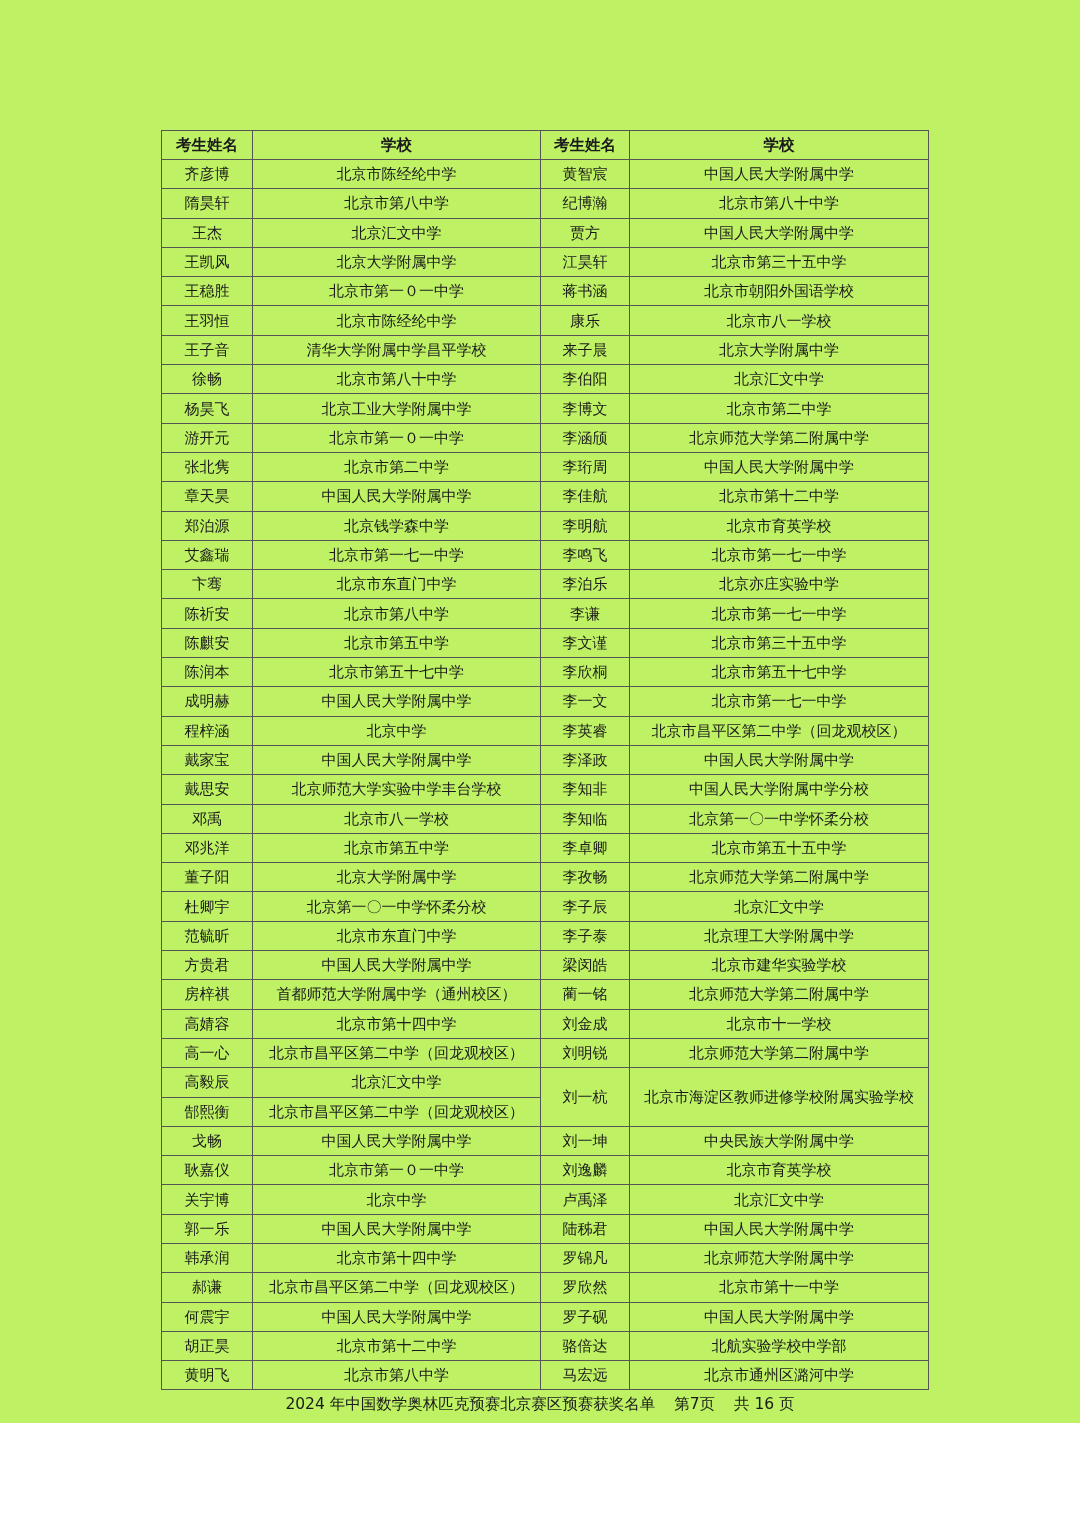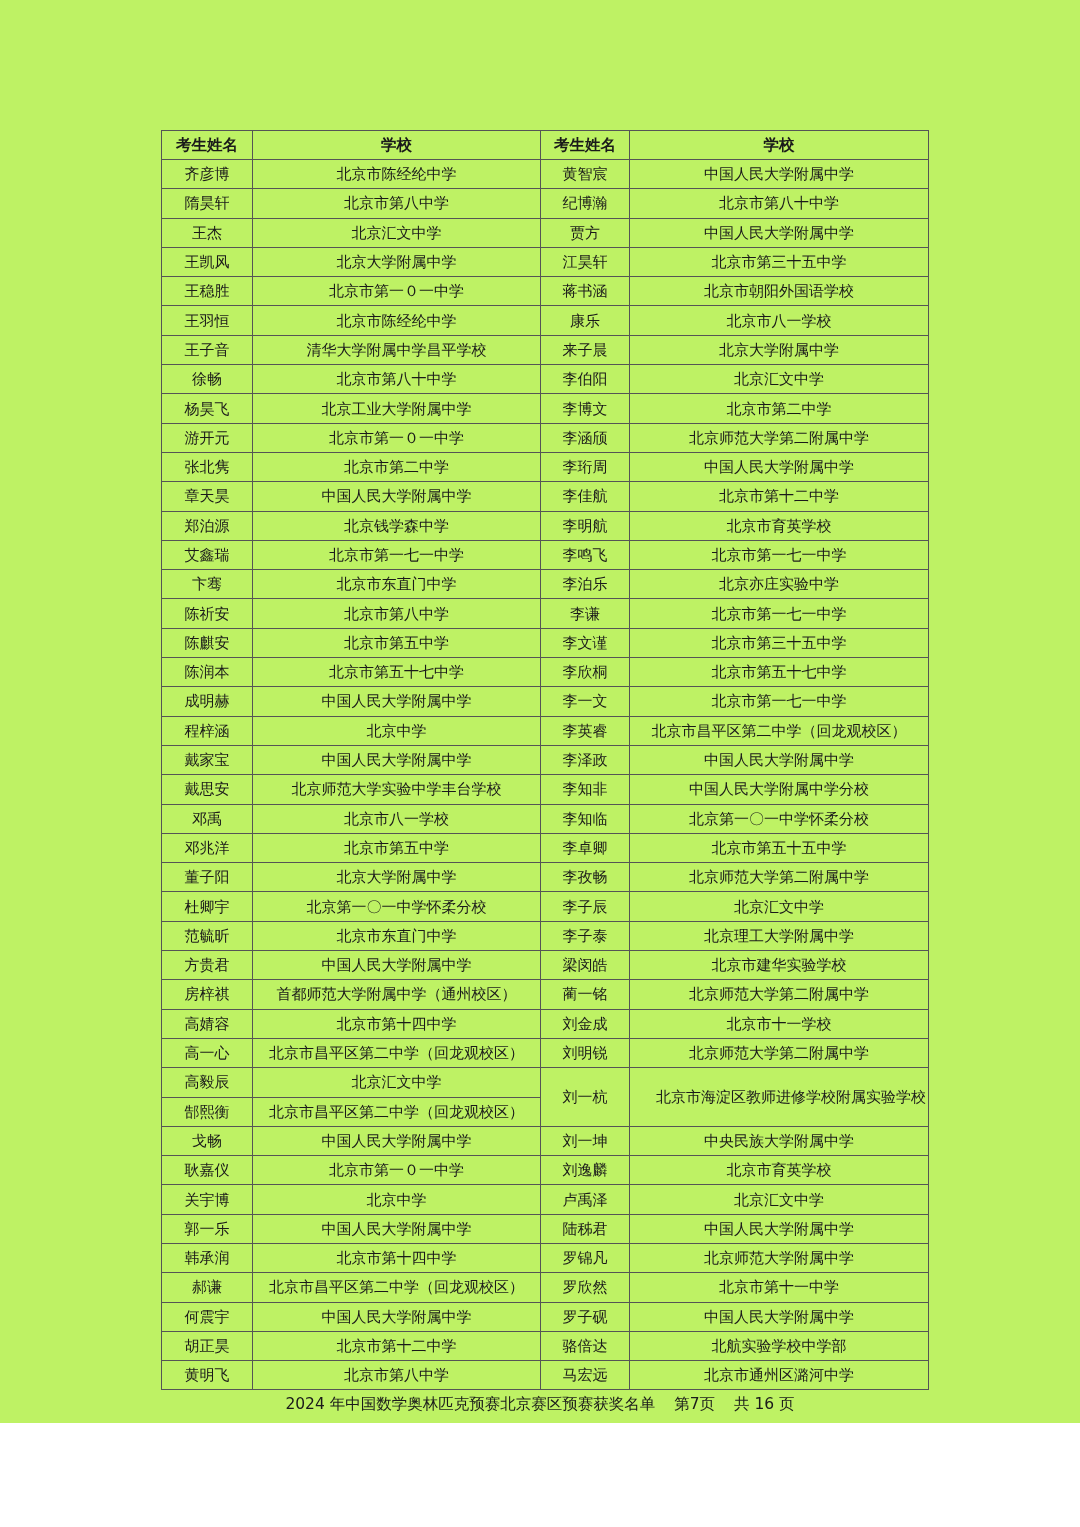--- a/index.html
+++ b/index.html
@@ -8,21 +8,21 @@
   .page { position: absolute; left: 0; top: 0; width: 1080px; height: 1423px; background: #bef264; }
   table.roster { position: absolute; left: 161px; top: 130px; border-collapse: collapse;
                  table-layout: fixed; width: 767px; }
   table.roster col.c-name1 { width: 91px; }
   table.roster col.c-school1 { width: 288px; }
   table.roster col.c-name2 { width: 89px; }
   table.roster col.c-school2 { width: 299px; }
   table.roster td, table.roster th { border: 1px solid #555; text-align: center; vertical-align: middle;
            padding: 0; height: 28.3px; font-size: 15px; line-height: 18px; white-space: nowrap; overflow: hidden; }
   table.roster th { font-weight: bold; font-size: 15.5px; height: 28px; }
-  table.roster td.wrap { white-space: normal; line-height: 29px; padding: 0 2px; text-align: right; }
+  table.roster td.wrap { white-space: normal; line-height: 29px; padding: 0 2px; }
   .footer { position: absolute; top: 1394px; left: 0; width: 1080px; text-align: center;
             font-size: 15.5px; color: #1a1a1a; }
   .footer span + span { margin-left: 14px; text-align: center; }
 </style>
 </head>
 <body>
 
 <div class="page">
   <table class="roster">
     <colgroup>

